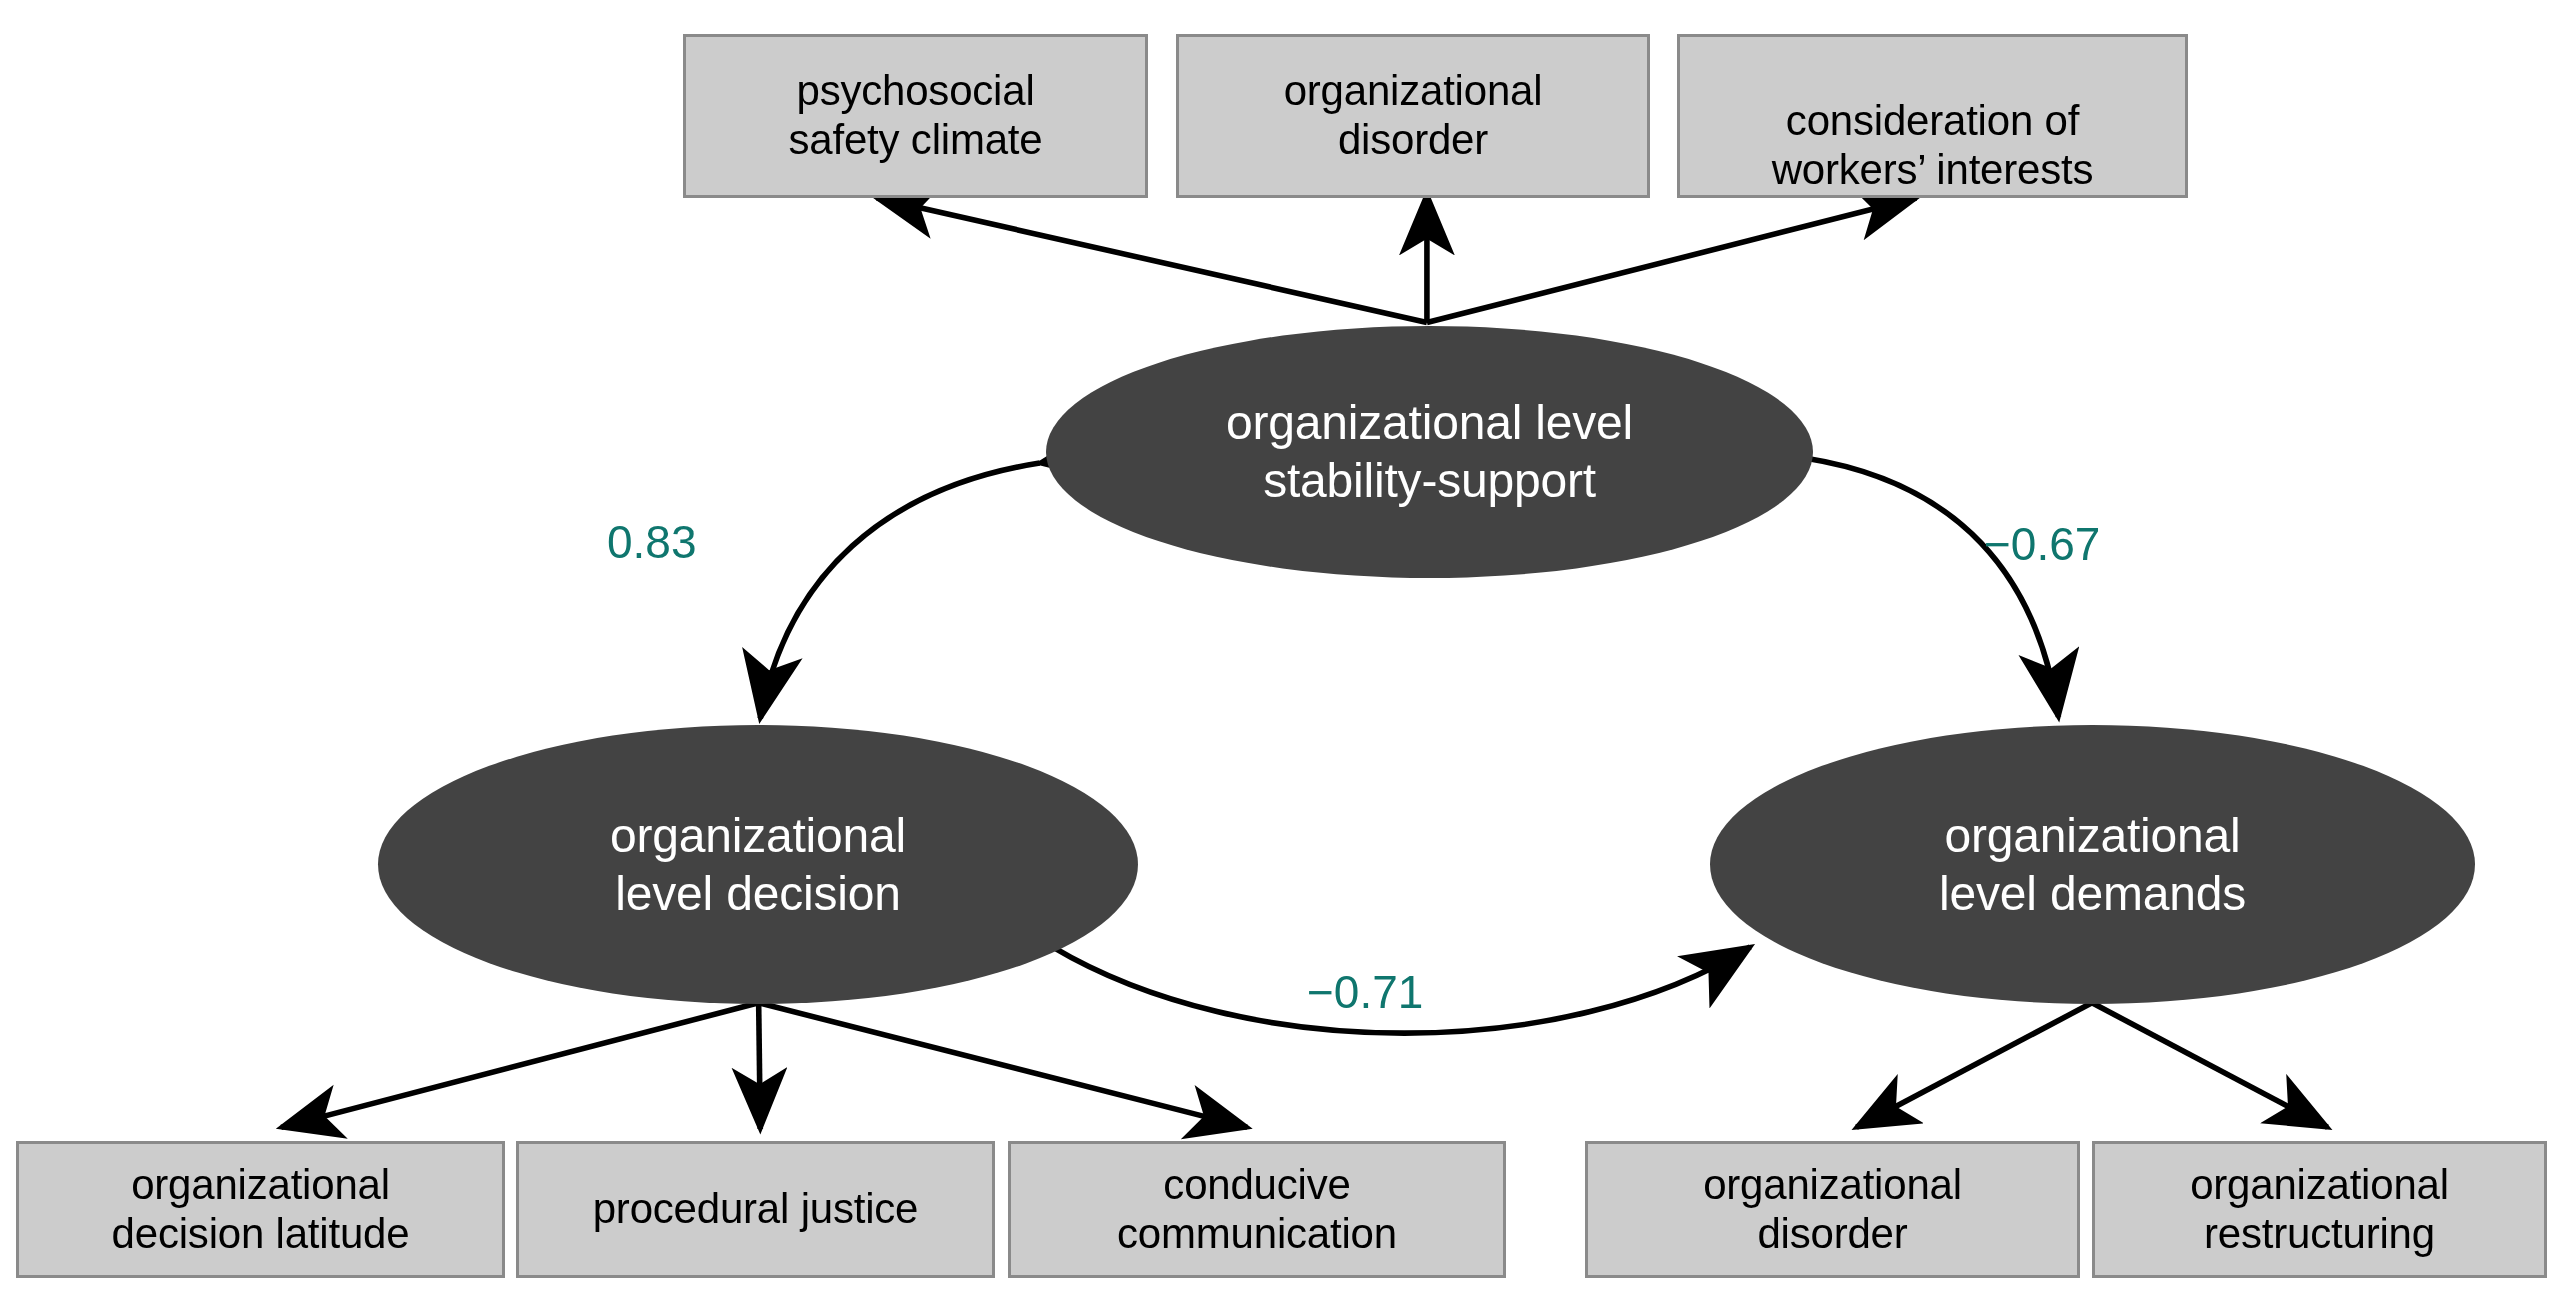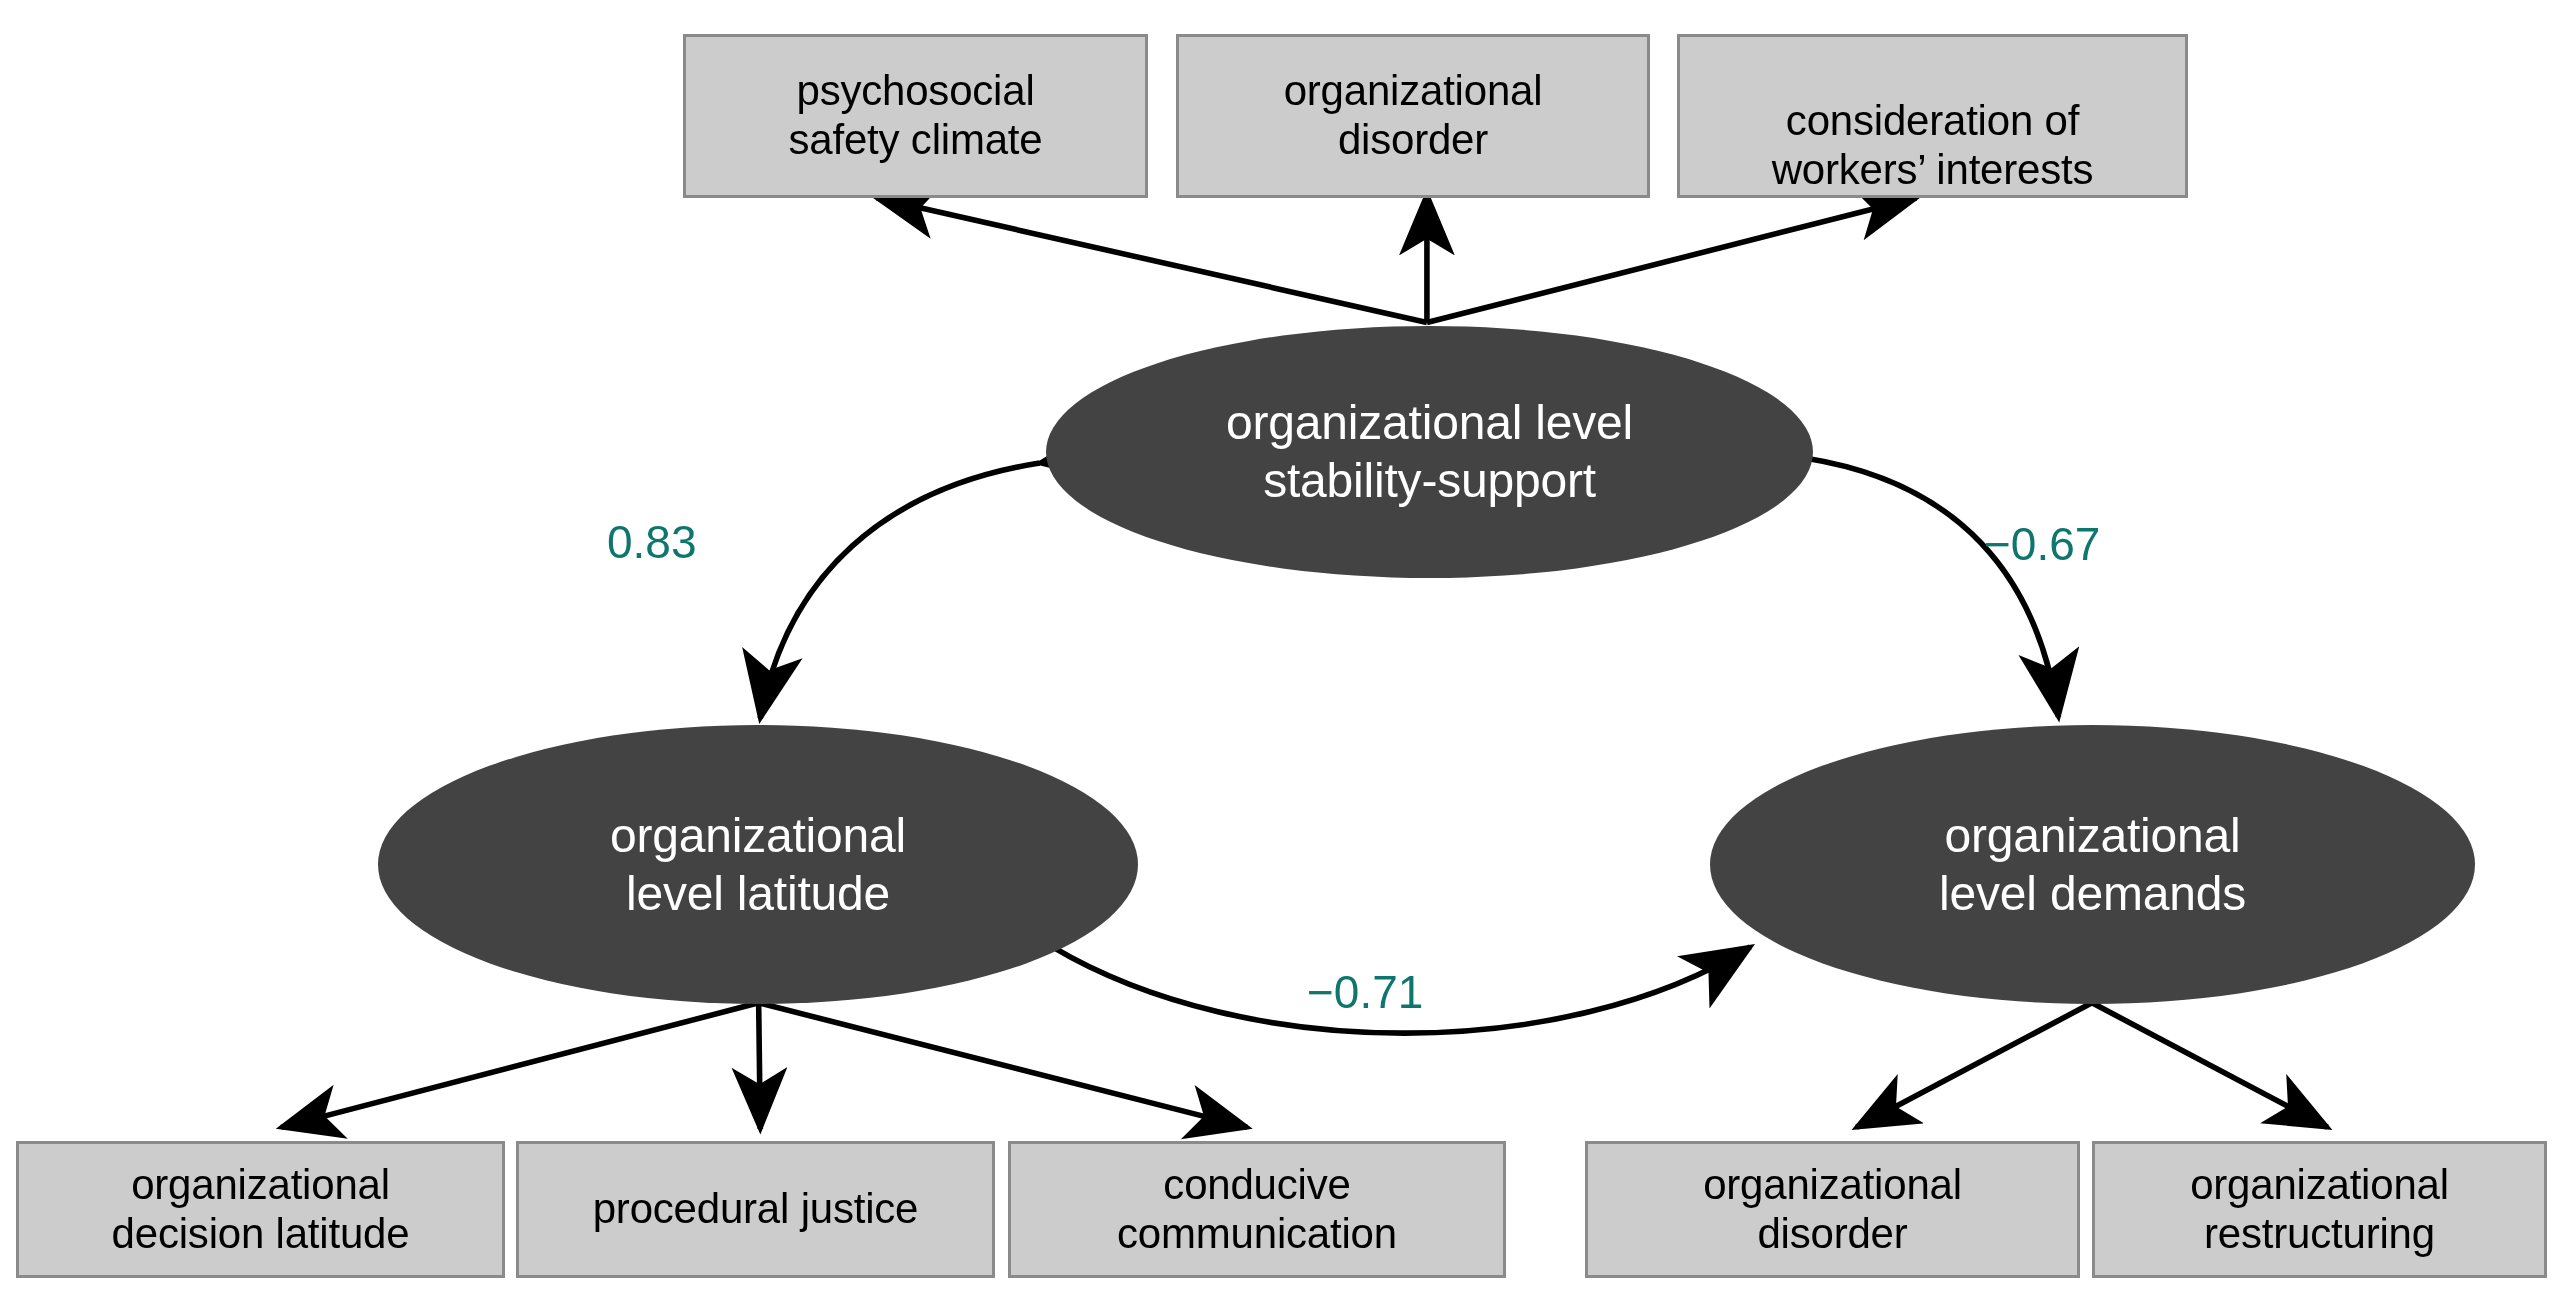--- a/index.html
+++ b/index.html
@@ -122,21 +122,21 @@
   <div class="ellipse" style="left:1046px; top:326px; width:767px; height:252px;">
     <span>
       <span>organizational level</span>
       <span>stability-support</span>
     </span>
   </div>
 
   <div class="ellipse" style="left:378px; top:725px; width:760px; height:279px;">
     <span>
       <span>organizational</span>
-      <span>level latitude</span>
+      <span>level decision</span>
     </span>
   </div>
 
   <div class="ellipse" style="left:1710px; top:725px; width:765px; height:279px;">
     <span>
       <span>organizational</span>
       <span>level demands</span>
     </span>
   </div>
 

